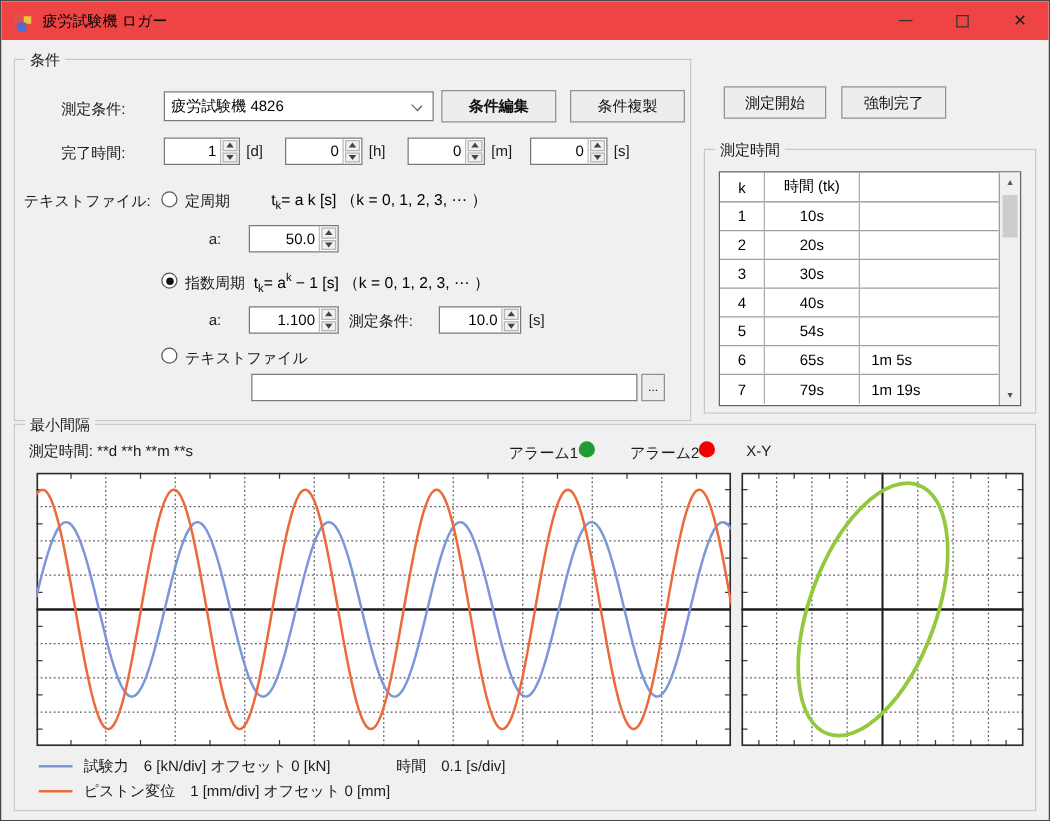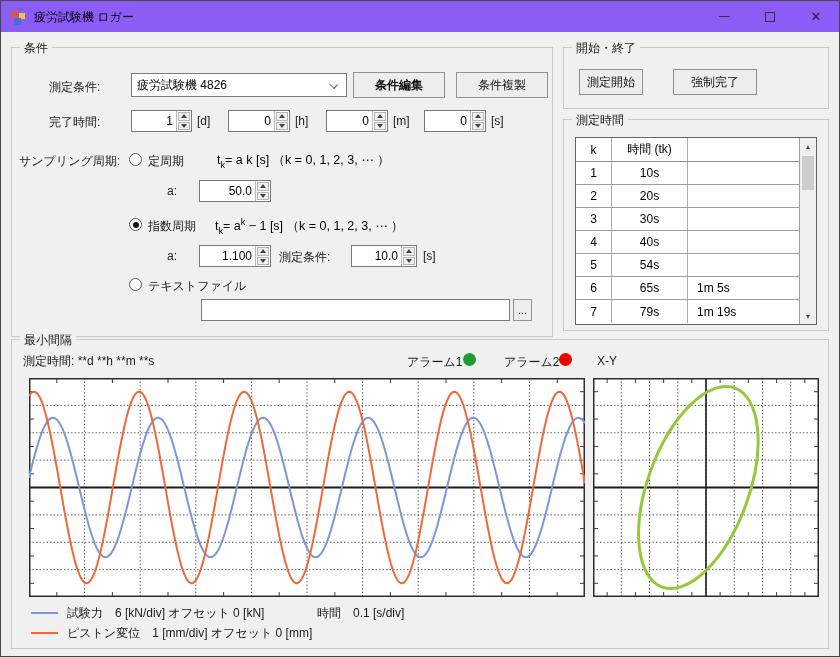--- a/index.html
+++ b/index.html
@@ -1,19 +1,19 @@
 <!DOCTYPE html>
 <html><head>
 <meta charset="utf-8">
 <style>
   html,body{margin:0;padding:0;background:#9a9a9a;font-family:"Liberation Sans","DejaVu Sans",sans-serif;}
   *{box-sizing:border-box;}
   .window{position:relative;width:840px;height:657px;background:#f0f0f0;border:1px solid #474747;overflow:hidden;}
   
-  .titlebar{position:absolute;left:0;top:0;width:100%;height:31px;background:#8b5cf6;}
+  .titlebar{position:absolute;left:0;top:0;width:100%;height:31px;background:#ef4444;}
   .appicon{position:absolute;left:9px;top:8px;width:16px;height:16px;}
   .appicon .sq{position:absolute;}
   .title-text{position:absolute;left:33px;top:8px;font-size:12px;color:#000;}
   .winbtn{position:absolute;top:0;width:46px;height:31px;display:flex;align-items:center;justify-content:center;color:#222;font-size:13px;}
   .winbtn .bar{width:11px;height:1px;background:#333;}
   .winbtn .box{width:10px;height:10px;border:1px solid #333;}
   
   .groupbox{position:absolute;border:1px solid #c9c9c9;}
   .groupbox>.glabel{position:absolute;left:8px;top:-8px;background:#f0f0f0;padding:0 4px;font-size:12px;color:#1a1a1a;white-space:nowrap;}
   .lbl{position:absolute;font-size:12px;color:#1a1a1a;white-space:nowrap;}
@@ -131,42 +131,42 @@
         <div>
           <span class="tri-up"></span>
         </div>
         <div>
           <span class="tri-dn"></span>
         </div>
       </span>
   </div>
   <span class="lbl" style="left:490px;top:113px;">[s]</span>
 
-  <span class="lbl r" style="left:18px;top:152px;width:106px;">サンプリング周期:</span>
+  <span class="lbl r" style="left:18px;top:152px;width:106px;">テキストファイル:</span>
   <span class="radio" style="left:128px;top:152px;"></span>
   <span class="lbl" style="left:147px;top:152px;">定周期</span>
   <span class="lbl frm" style="left:216px;top:151px;">
     <span>t</span><sub>k</sub><span>= a k [s] （k = 0, 1, 2, 3, ⋯ ）</span>
   </span>
   <span class="lbl r" style="left:166px;top:183px;width:28px;">a:</span>
   <div class="numfield" style="left:198px;top:179px;width:72px;">
     <span class="val">50.0</span>
     <span class="spin">
         <div>
           <span class="tri-up"></span>
         </div>
         <div>
           <span class="tri-dn"></span>
         </div>
       </span>
   </div>
 
   <span class="radio checked" style="left:128px;top:217px;"></span>
   <span class="lbl" style="left:147px;top:217px;">指数周期</span>
-  <span class="lbl frm" style="left:214px;top:216px;">
+  <span class="lbl frm" style="left:202px;top:216px;">
     <span>t</span><sub>k</sub><span>= a</span><sup>k</sup><span> − 1 [s] （k = 0, 1, 2, 3, ⋯ ）</span>
   </span>
   <span class="lbl r" style="left:166px;top:248px;width:28px;">a:</span>
   <div class="numfield" style="left:198px;top:244px;width:72px;justify-content:center;">
     <span class="val">1.100</span>
     <span class="spin">
         <div>
           <span class="tri-up"></span>
         </div>
         <div>
@@ -186,24 +186,21 @@
         </div>
       </span>
   </div>
   <span class="lbl" style="left:422px;top:248px;">[s]</span>
 
   <span class="radio" style="left:128px;top:277px;"></span>
   <span class="lbl" style="left:147px;top:277px;">テキストファイル</span>
   <div class="textbox" style="left:200px;top:298px;width:309px;height:22px;"></div>
   <div class="btn" style="left:512px;top:298px;width:19px;height:22px;font-size:10px;">...</div>
 
-  <div class="groupbox" style="left:562px;top:46px;width:266px;height:62px;">
-    <span class="glabel">開始・終了</span>
-  </div>
-  <div class="btn" style="left:578px;top:68px;width:64px;height:26px;">測定開始</div>
+  <div class="btn" style="left:578px;top:68px;width:82px;height:26px;">測定開始</div>
   <div class="btn" style="left:672px;top:68px;width:84px;height:26px;">強制完了</div>
 
   <div class="groupbox" style="left:562px;top:118px;width:266px;height:212px;">
     <span class="glabel">測定時間</span>
   </div>
   <div class="table" style="left:574px;top:136px;width:242px;height:188px;">
     <div class="tgrid">
       <div class="trow head">
         <span class="tc c1">k</span>
         <span class="tc c2">時間 (tk)</span>

